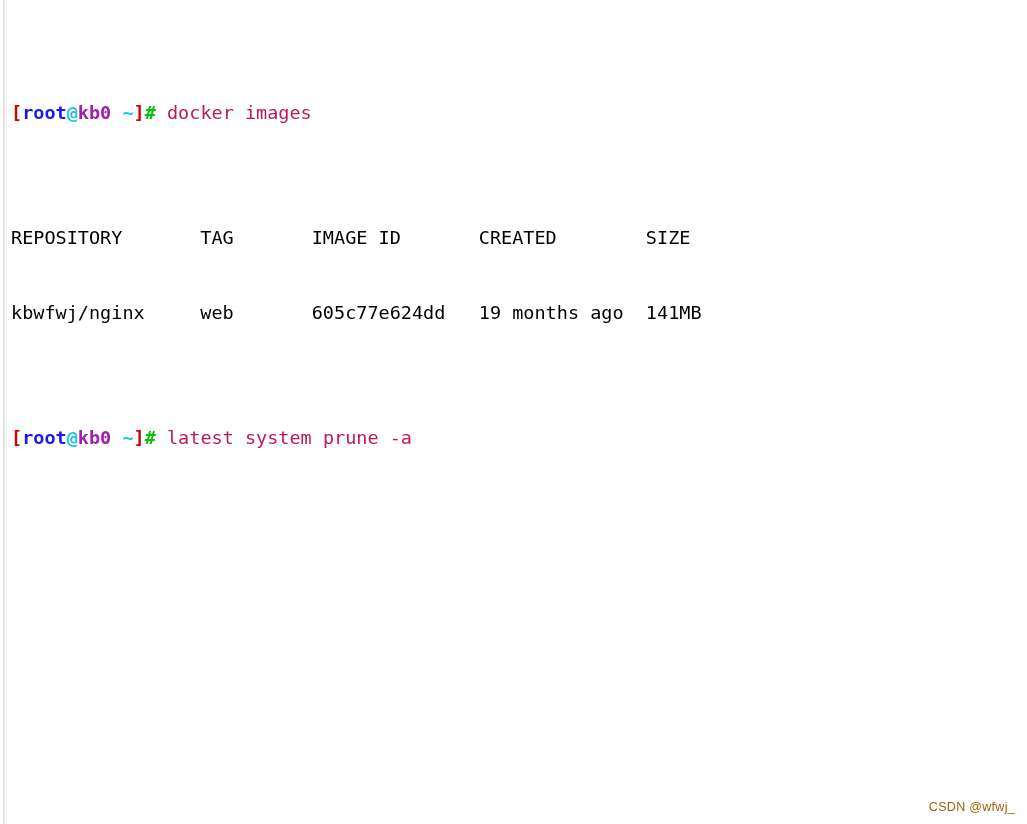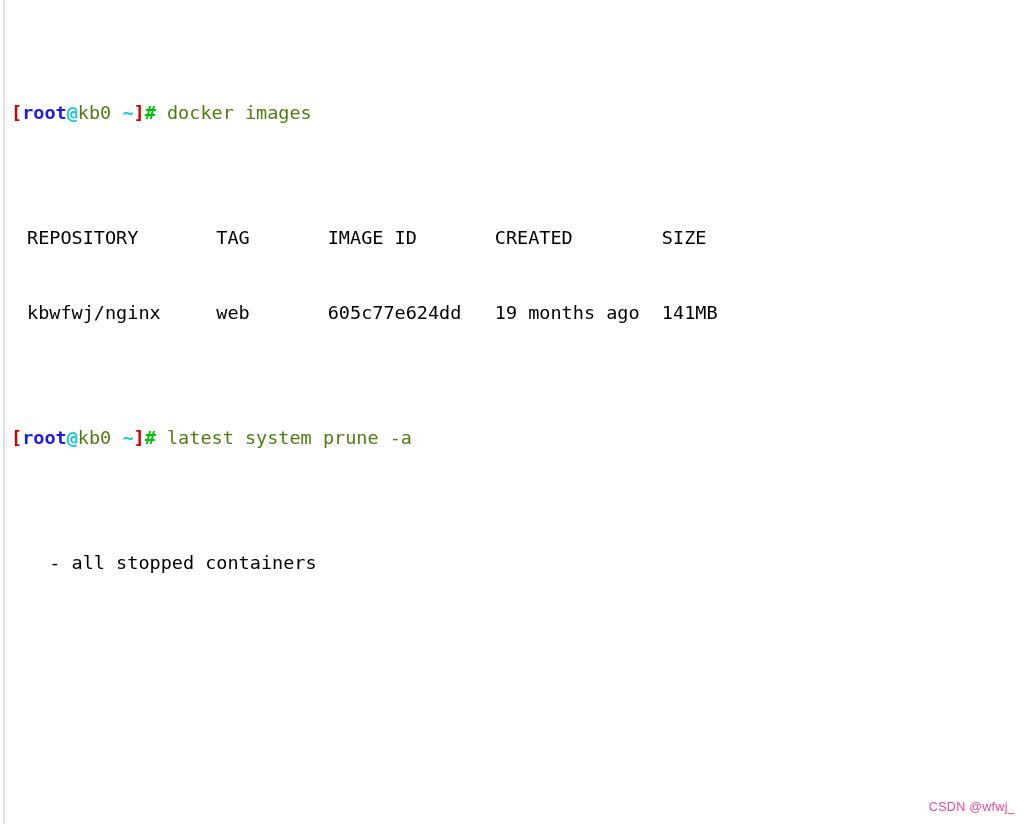--- a/index.html
+++ b/index.html
@@ -51,33 +51,33 @@
   .line {
     height: 25px;
     white-space: pre;
     display: block;
   }
 
   
   .c-bracket { color: #d40000; font-weight: bold; }
   .c-user    { color: #1a1af0; font-weight: bold; }
   .c-at      { color: #19c8e0; font-weight: bold; }
-  .c-host    { color: #4d7c0f; font-weight: normal; }
+  .c-host    { color: #a21caf; font-weight: bold; }
   .c-path    { color: #19c8e0; font-weight: bold; }
   .c-hash    { color: #00c40a; font-weight: bold; }
-  .c-cmd     { color: #4d7c0f; }
-  .c-out     { color: #000000; margin-left: 16px; }
+  .c-cmd     { color: #be185d; }
+  .c-out     { color: #000000; }
 
   #watermark {
     position: absolute;
     right: 12px;
     bottom: 4px;
     font-family: "Liberation Sans", sans-serif;
     font-size: 12.5px;
-    color: #ec4899;
+    color: #a16207;
     letter-spacing: 0.3px;
     white-space: pre;
   }
 </style>
 </head>
 <body>
 
 <div id="terminal">
 
   <div id="left-rule"></div>
@@ -89,21 +89,20 @@
     <div class="line"><span class="c-bracket">[</span><span class="c-user">root</span><span class="c-at">@</span><span class="c-host">kb0</span><span class="c-path"> ~</span><span class="c-bracket">]</span><span class="c-hash">#</span><span class="c-cmd"> docker images</span></div>
 
     
     <div class="line c-out">REPOSITORY       TAG       IMAGE ID       CREATED        SIZE</div>
     <div class="line c-out">kbwfwj/nginx     web       605c77e624dd   19 months ago  141MB</div>
 
     
     <div class="line"><span class="c-bracket">[</span><span class="c-user">root</span><span class="c-at">@</span><span class="c-host">kb0</span><span class="c-path"> ~</span><span class="c-bracket">]</span><span class="c-hash">#</span><span class="c-cmd"> latest system prune -a</span></div>
 
     
-    <div class="line c-out">  - all stopped containers</div>
     
     
     
 
     
 
     
 
     
     

